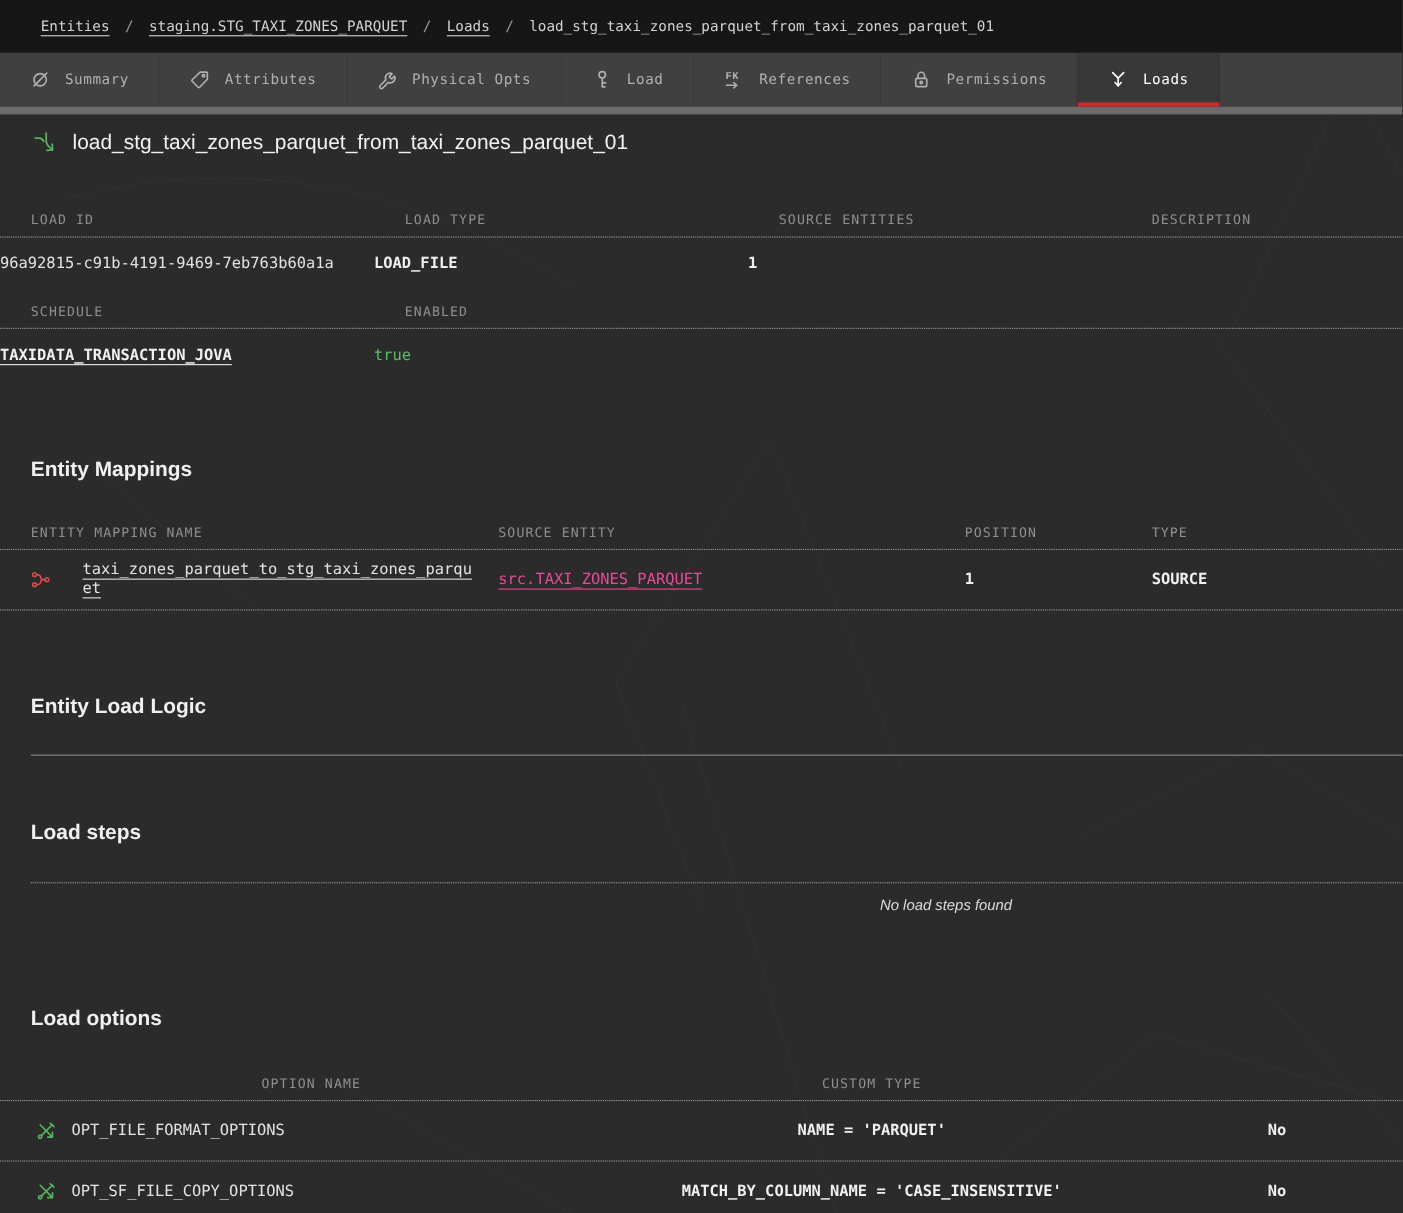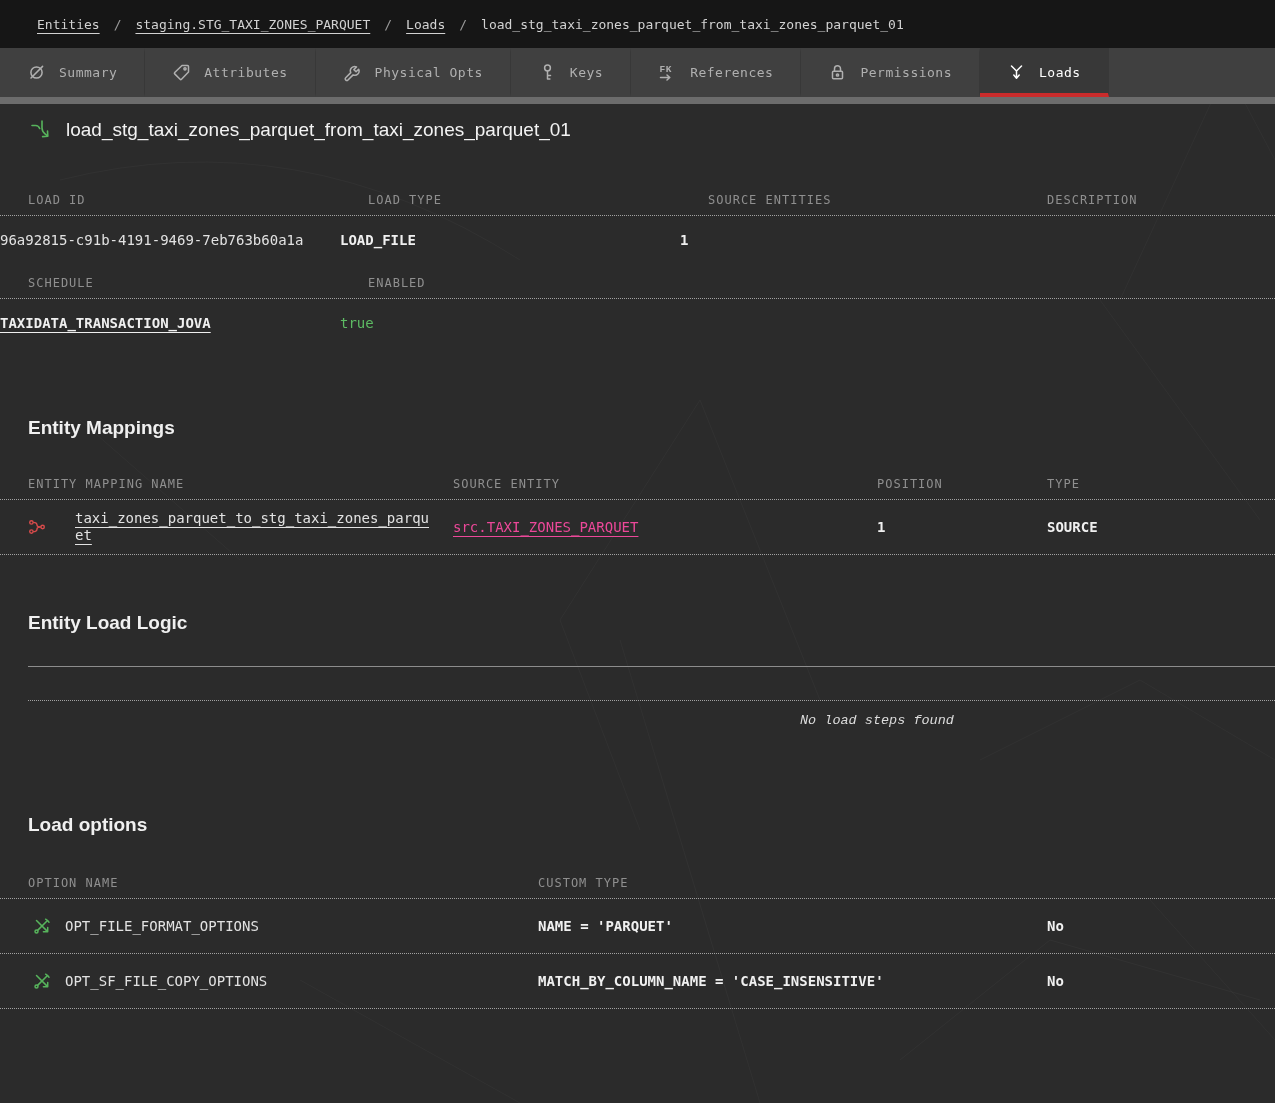--- a/index.html
+++ b/index.html
@@ -49,45 +49,45 @@
 
   .label { font-size:12px; letter-spacing:1px; color:#8f8f8f; }
   .dotline { border-bottom:1px dotted #a2a2a2; }
   .val { font-size:14px; color:#e2e2e2; }
   .val.b { font-weight:bold; color:#f0f0f0; }
   .val.green { color:#5dbb63; }
   .link-val { text-decoration:underline; text-underline-offset:4px; cursor:pointer; }
 
   .grid4 { display:grid; grid-template-columns:340px 340px 339px auto; padding-left:28px; }
   .gridmap { display:grid; grid-template-columns:425px 424px 170px auto; padding-left:28px; }
-  .gridopt { display:grid; grid-template-columns:510px 509px auto; padding-left:28px; }
+  .gridopt { display:grid; grid-template-columns:510px 509px auto; padding-left:28px;text-align:center; }
   .hdr-row > div { padding-bottom:8px; }
 
   .fields-1 { margin-top:51px; }
   .vals-1 { padding:16px 0 14px 0; }
   .fields-2 { margin-top:14px; }
   .vals-2 { padding:16px 0 14px 0; }
 
   .section-h { font-family:"Liberation Sans",sans-serif; font-size:19px; color:#f0f0f0;
                padding-left:28px; }
   .h-mappings { margin-top:72px; }
   .map-headers { margin-top:38px; }
   .map-row { align-items:center; min-height:55px; border-bottom:1px dotted #a2a2a2; }
   .map-name-cell { display:flex; align-items:center; gap:29px; padding:6px 0; }
   .map-name-cell svg { flex:0 0 18px; width:18px; height:18px; stroke:#d84b4b; fill:none;
                        stroke-width:1.4; }
   .map-name { max-width:354px; word-break:break-all; text-decoration:underline;
               text-underline-offset:4px; cursor:pointer; line-height:1.25; }
 
-  .h-loadlogic { margin-top:57px; }
+  .h-loadlogic { margin-top:77px; }
   .solid-line { border-bottom:1px solid #8d8d8d; margin:32px 0 0 28px; }
 
   .h-loadsteps { margin-top:60px; }
   .steps-dotline { margin:33px 0 0 28px; }
-  .empty-note { font-family:Liberation Mono, monospace; font-style:italic; font-size:13.5px;
+  .empty-note { font-family:Liberation Sans, sans-serif; font-style:italic; font-size:13.5px;
                 color:#dcdcdc; padding:12px 0 0 800px; }
 
   .h-loadopts { margin-top:86px; }
   .opt-headers { margin-top:40px; }
   .opt-row { align-items:center; min-height:55px; border-bottom:1px dotted #a2a2a2; }
   .opt-name-cell { display:flex; align-items:center; gap:14px; padding-left:5px; }
   .opt-name-cell svg { flex:0 0 18px; width:18px; height:18px; stroke:#57b45c; fill:none;
                        stroke-width:1.5; stroke-linecap:round; stroke-linejoin:round; }
 </style>
 </head>
@@ -131,21 +131,21 @@
       <svg viewBox="0 0 19 19">
           <path d="M15.6 6.2 a4.2 4.2 0 0 1-5.5 5.7 L5 17 a1.6 1.6 0 0 1-2.3-2.3 l5.1-5.1 A4.2 4.2 0 0 1 13.5 4 L10.9 6.6 l2.2 2.2 Z"></path>
         </svg>
       <span>Physical Opts</span>
     </div>
     <div class="tab">
       <svg viewBox="0 0 19 19">
           <circle cx="9.5" cy="5" r="2.9"></circle>
           <path d="M9.5 7.9 V16 M9.5 12.4 h3 M9.5 16 h2.4"></path>
         </svg>
-      <span>Keys</span>
+      <span>Load</span>
     </div>
     <div class="tab">
       <svg viewBox="0 0 19 19">
           <text x="1.5" y="9" font-size="9.5" font-weight="bold" fill="currentColor" stroke="none" font-family="'Liberation Mono',monospace">FK</text>
           <path d="M2.5 14.5 h9 M9 12 l2.8 2.5 L9 17"></path>
         </svg>
       <span>References</span>
     </div>
     <div class="tab">
       <svg viewBox="0 0 19 19">
@@ -219,20 +219,21 @@
         <span class="val map-name">taxi_zones_parquet_to_stg_taxi_zones_parquet</span>
       </div>
       <div class="val link-val" style="color:#ec4899; justify-self:start">src.TAXI_ZONES_PARQUET</div>
       <div class="val b">1</div>
       <div class="val b">SOURCE</div>
     </div>
 
     <h2 class="section-h h-loadlogic">Entity Load Logic</h2>
     <div class="solid-line"></div>
 
+    <h2 class="section-h h-loadsteps">Load steps</h2>
     <div class="dotline steps-dotline"></div>
     <div class="empty-note">No load steps found</div>
 
     <h2 class="section-h h-loadopts">Load options</h2>
     <div class="gridopt hdr-row dotline opt-headers">
       <div class="label">OPTION NAME</div>
       <div class="label">CUSTOM TYPE</div>
     </div>
 
     <div class="gridopt opt-row">

